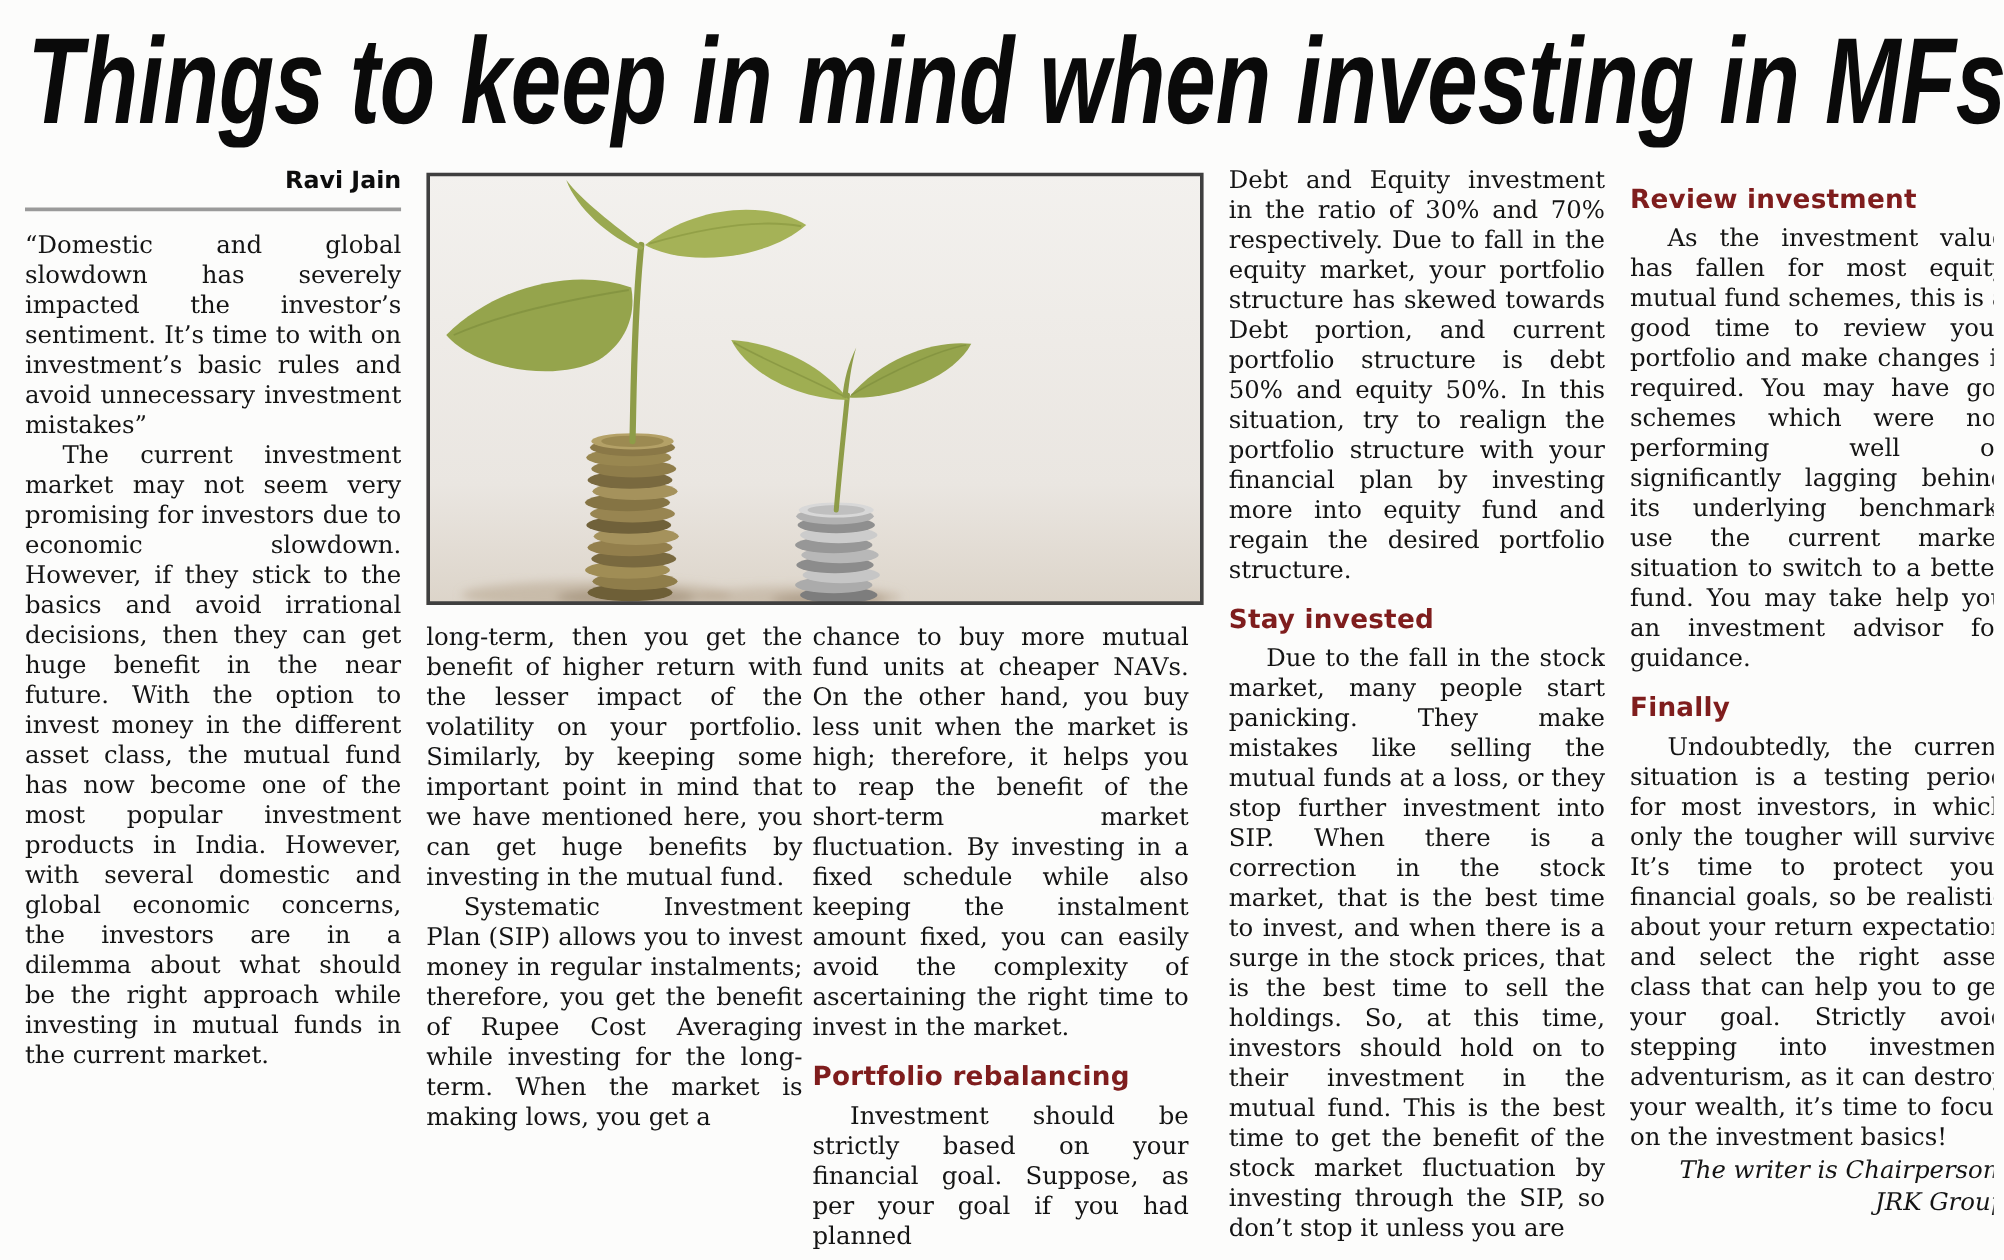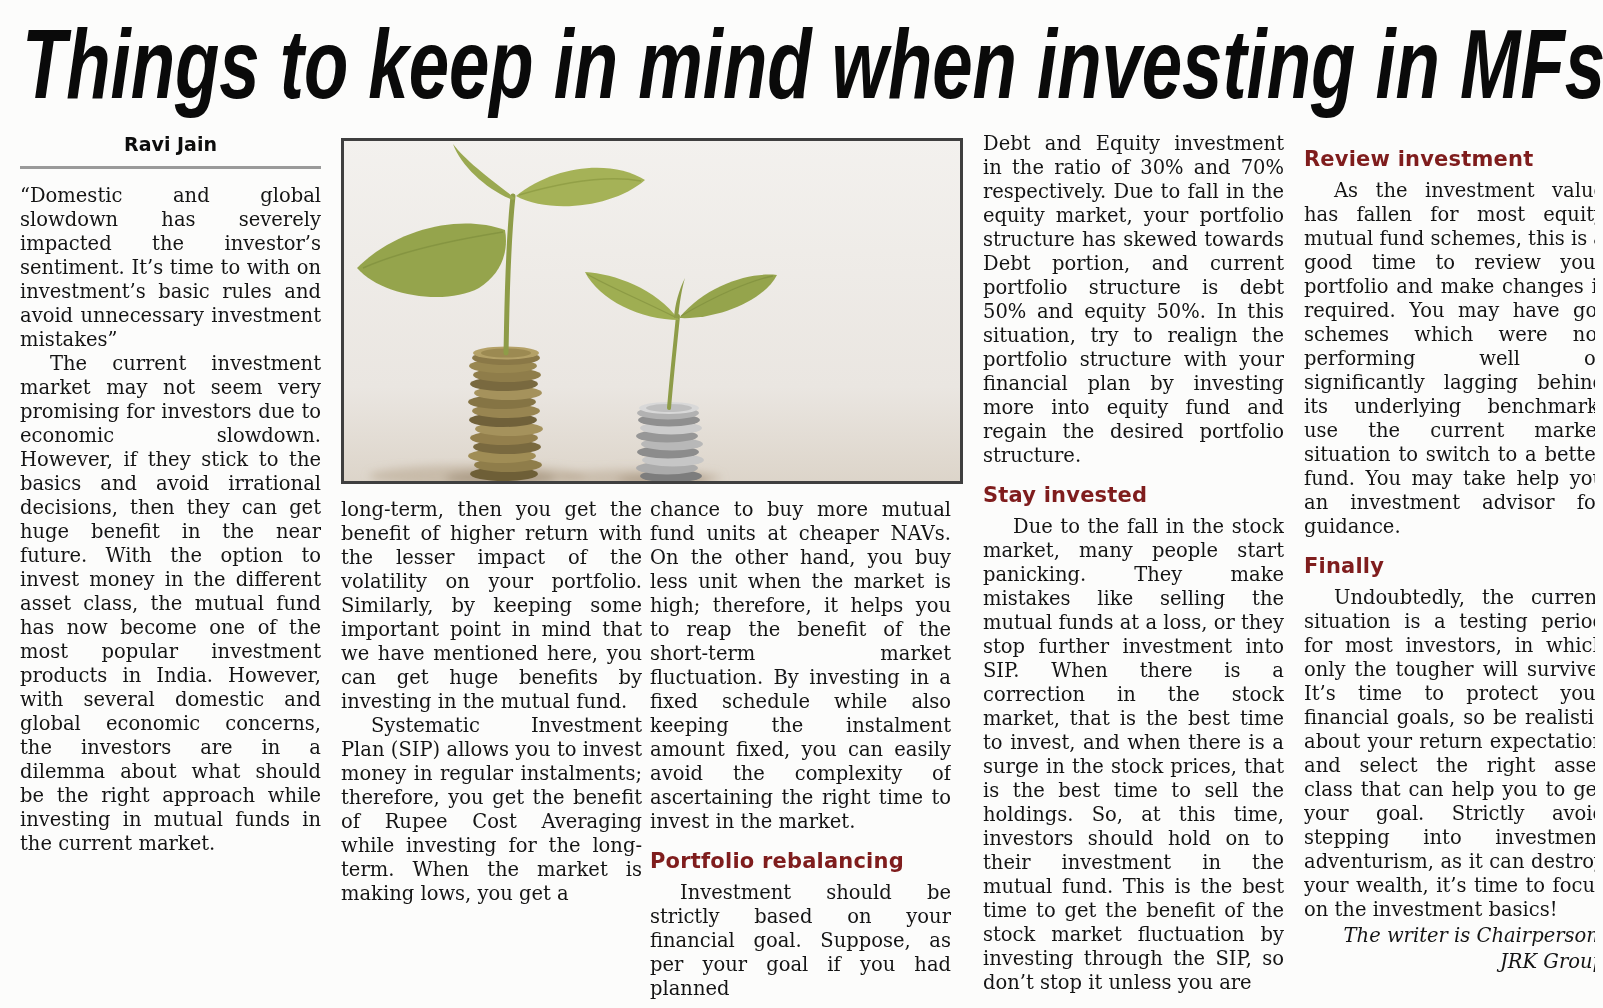--- a/index.html
+++ b/index.html
@@ -21,21 +21,21 @@
     font-size: 19.5px; line-height: 24px;
     text-align: justify; hyphens: auto; -webkit-hyphens: auto;
   }
   .mid { width: 622px; flex: 0 0 622px; }
   .photo-wrap { width: 622px; height: 346px; margin-top: 6px; }
   .photo-svg { display: block; width: 622px; height: 346px; }
   .midcols { display: flex; gap: 8px; margin-top: 14px; height: 510px; overflow: hidden; }
   .byline {
     font-family: "DejaVu Sans", "Liberation Sans", sans-serif;
     font-weight: bold; font-size: 19px; line-height: 24px; color: #0d0d0d;
-    text-align: center;
+    text-align: right;
   }
   .byline-rule { height: 3px; background: #9a9a9a; margin: 10px 0 15px 0; }
   p { margin: 0; }
   .indent { text-indent: 30px; }
   .subhead {
     font-family: "DejaVu Sans", "Liberation Sans", sans-serif;
     font-weight: bold; font-size: 21px; line-height: 25px;
     color: #7f1d1d; text-align: left; margin: 15px 0 7px 0;
     letter-spacing: 0.2px;
   }

